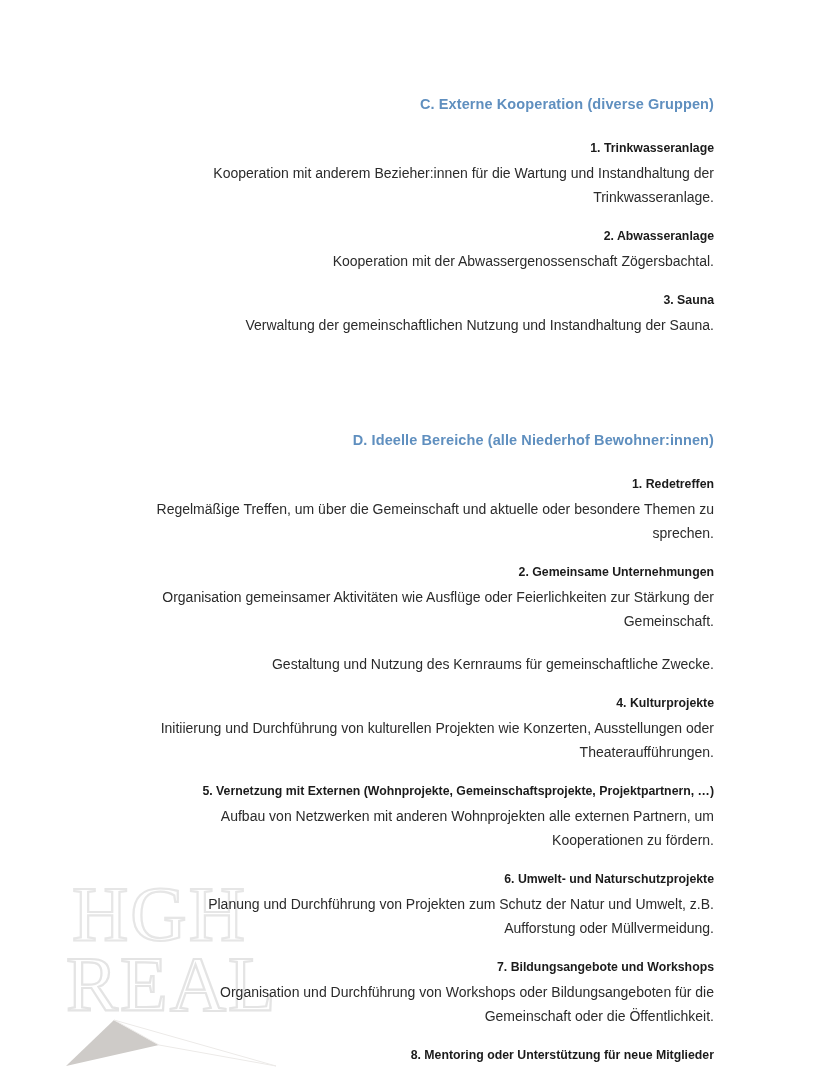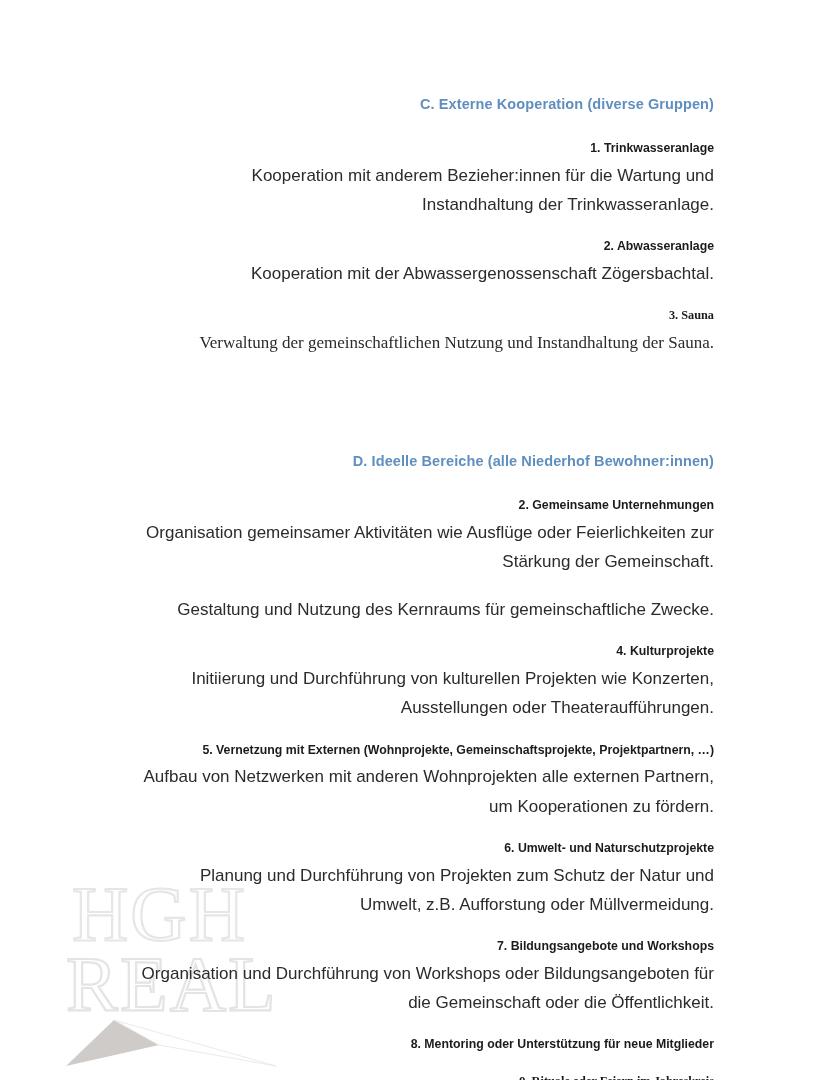--- a/index.html
+++ b/index.html
@@ -47,32 +47,32 @@
     font-size: 14.5px;
     font-weight: bold;
     color: #5f8fbf;
     letter-spacing: 0.1px;
     line-height: 1.25;
     margin: 0 0 27px 0;
     text-align: right;
   }
 
   .item { margin: 0 0 19px 16px; text-align: right; }
-  .item:last-child { margin-bottom: 0; font-family: Liberation Serif, serif; }
+  .item:last-child { margin-bottom: 0; }
 
   .item-title {
     font-size: 12.3px;
     font-weight: bold;
     color: #1b1b1b;
     line-height: 1.45;
     margin: 0 0 3px 0;
   }
 
   .item-desc {
-    font-size: 17px;
+    font-size: 14px;
     font-weight: normal;
     color: #2b2b2b;
     line-height: 1.72;
     margin: 0;
   }
 </style>
 </head>
 <body>
 
 <div id="page">
@@ -109,20 +109,24 @@
 
       <div class="item">
         <div class="item-title">3. Sauna</div>
         <p class="item-desc">Verwaltung der gemeinschaftlichen Nutzung und Instandhaltung der Sauna.</p>
       </div>
     </section>
 
     <section class="section">
       <h2 class="section-heading">D. Ideelle Bereiche (alle Niederhof Bewohner:innen)</h2>
 
+      <div class="item">
+        <div class="item-title">1. Redetreffen</div>
+        <p class="item-desc">Regelmäßige Treffen, um über die Gemeinschaft und aktuelle oder besondere Themen zu sprechen.</p>
+      </div>
 
       <div class="item">
         <div class="item-title">2. Gemeinsame Unternehmungen</div>
         <p class="item-desc">Organisation gemeinsamer Aktivitäten wie Ausflüge oder Feierlichkeiten zur Stärkung der Gemeinschaft.</p>
       </div>
 
       <div class="item">
         <p class="item-desc">Gestaltung und Nutzung des Kernraums für gemeinschaftliche Zwecke.</p>
       </div>
 

